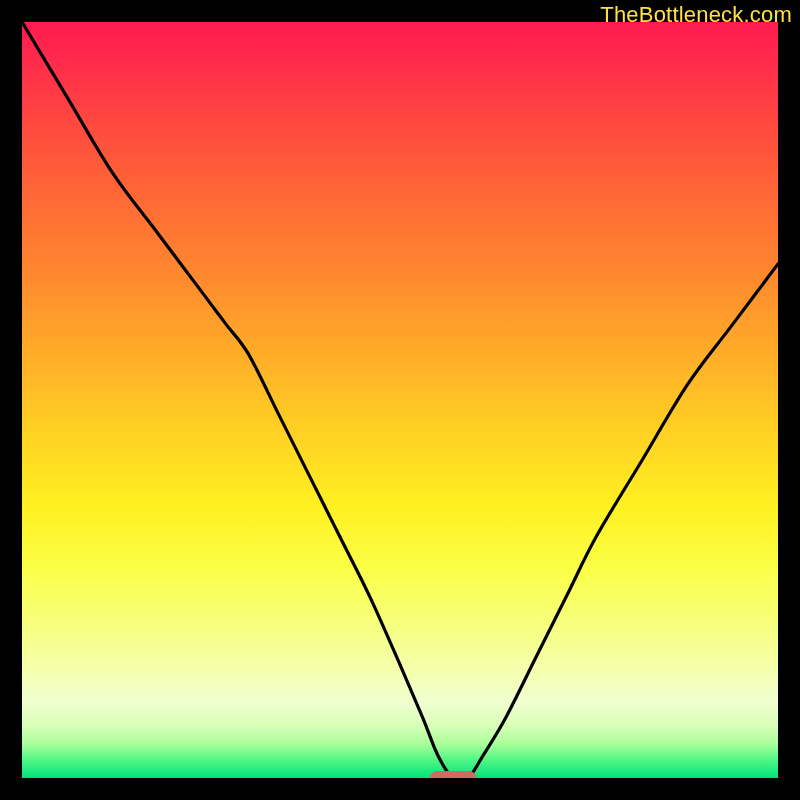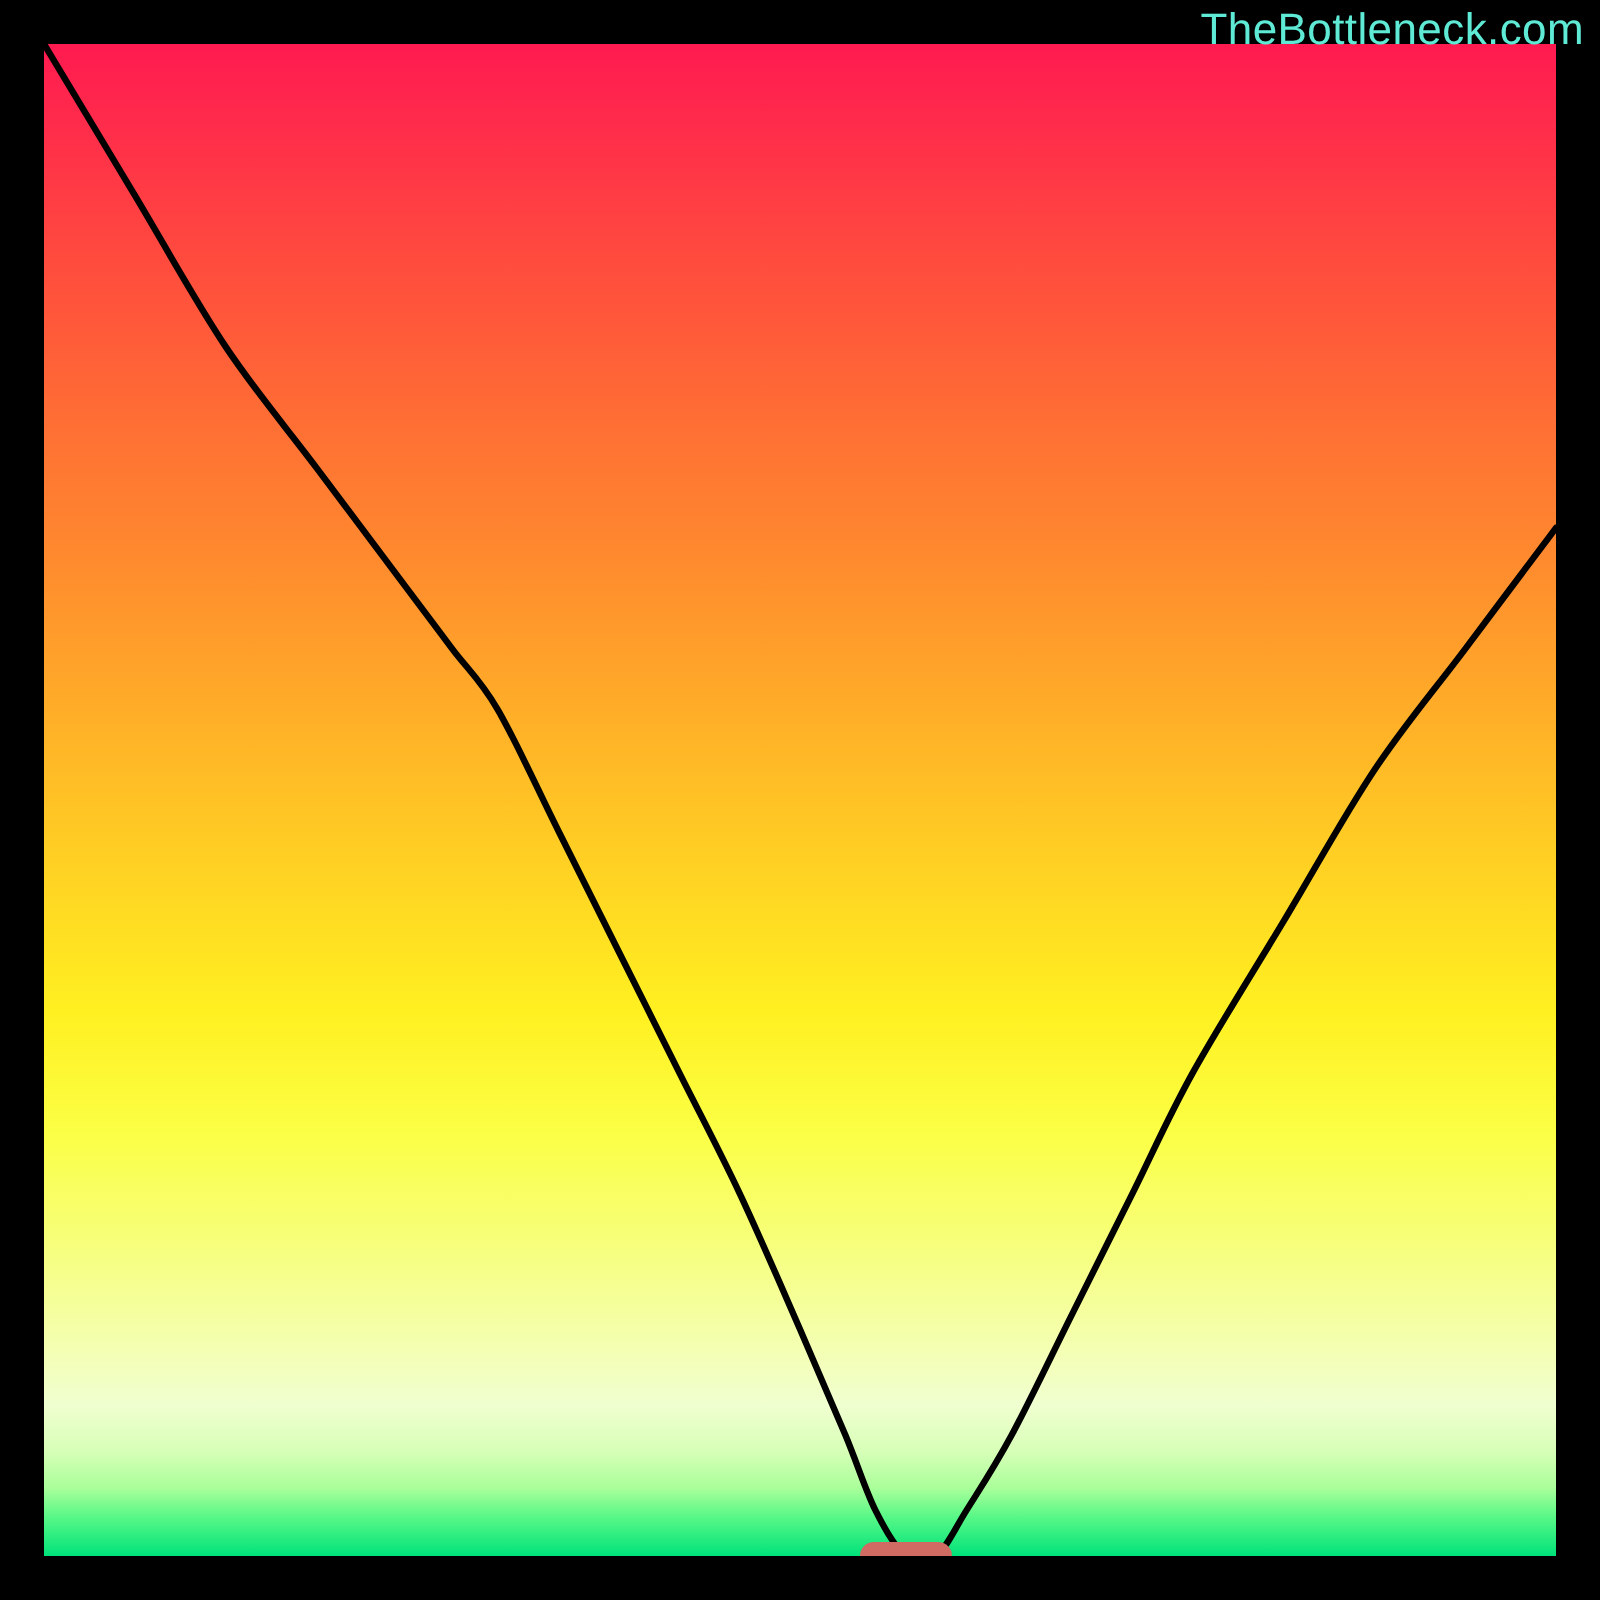--- a/index.html
+++ b/index.html
@@ -63,21 +63,21 @@
     height: 14px;
     border-radius: 7px;
     background: #cf6b62;
     bottom: 0px;
     transform: translate(-50%, 50%);
   }
   .watermark {
     position: absolute;
     top: 2px;
     right: 8px;
-    color: #5eead4;
+    color: #fde047;
     font-size: 22px;
     letter-spacing: 0.2px;
     user-select: none;
   }
 </style>
 </head>
 <body>
 
 <div class="frame">
 

